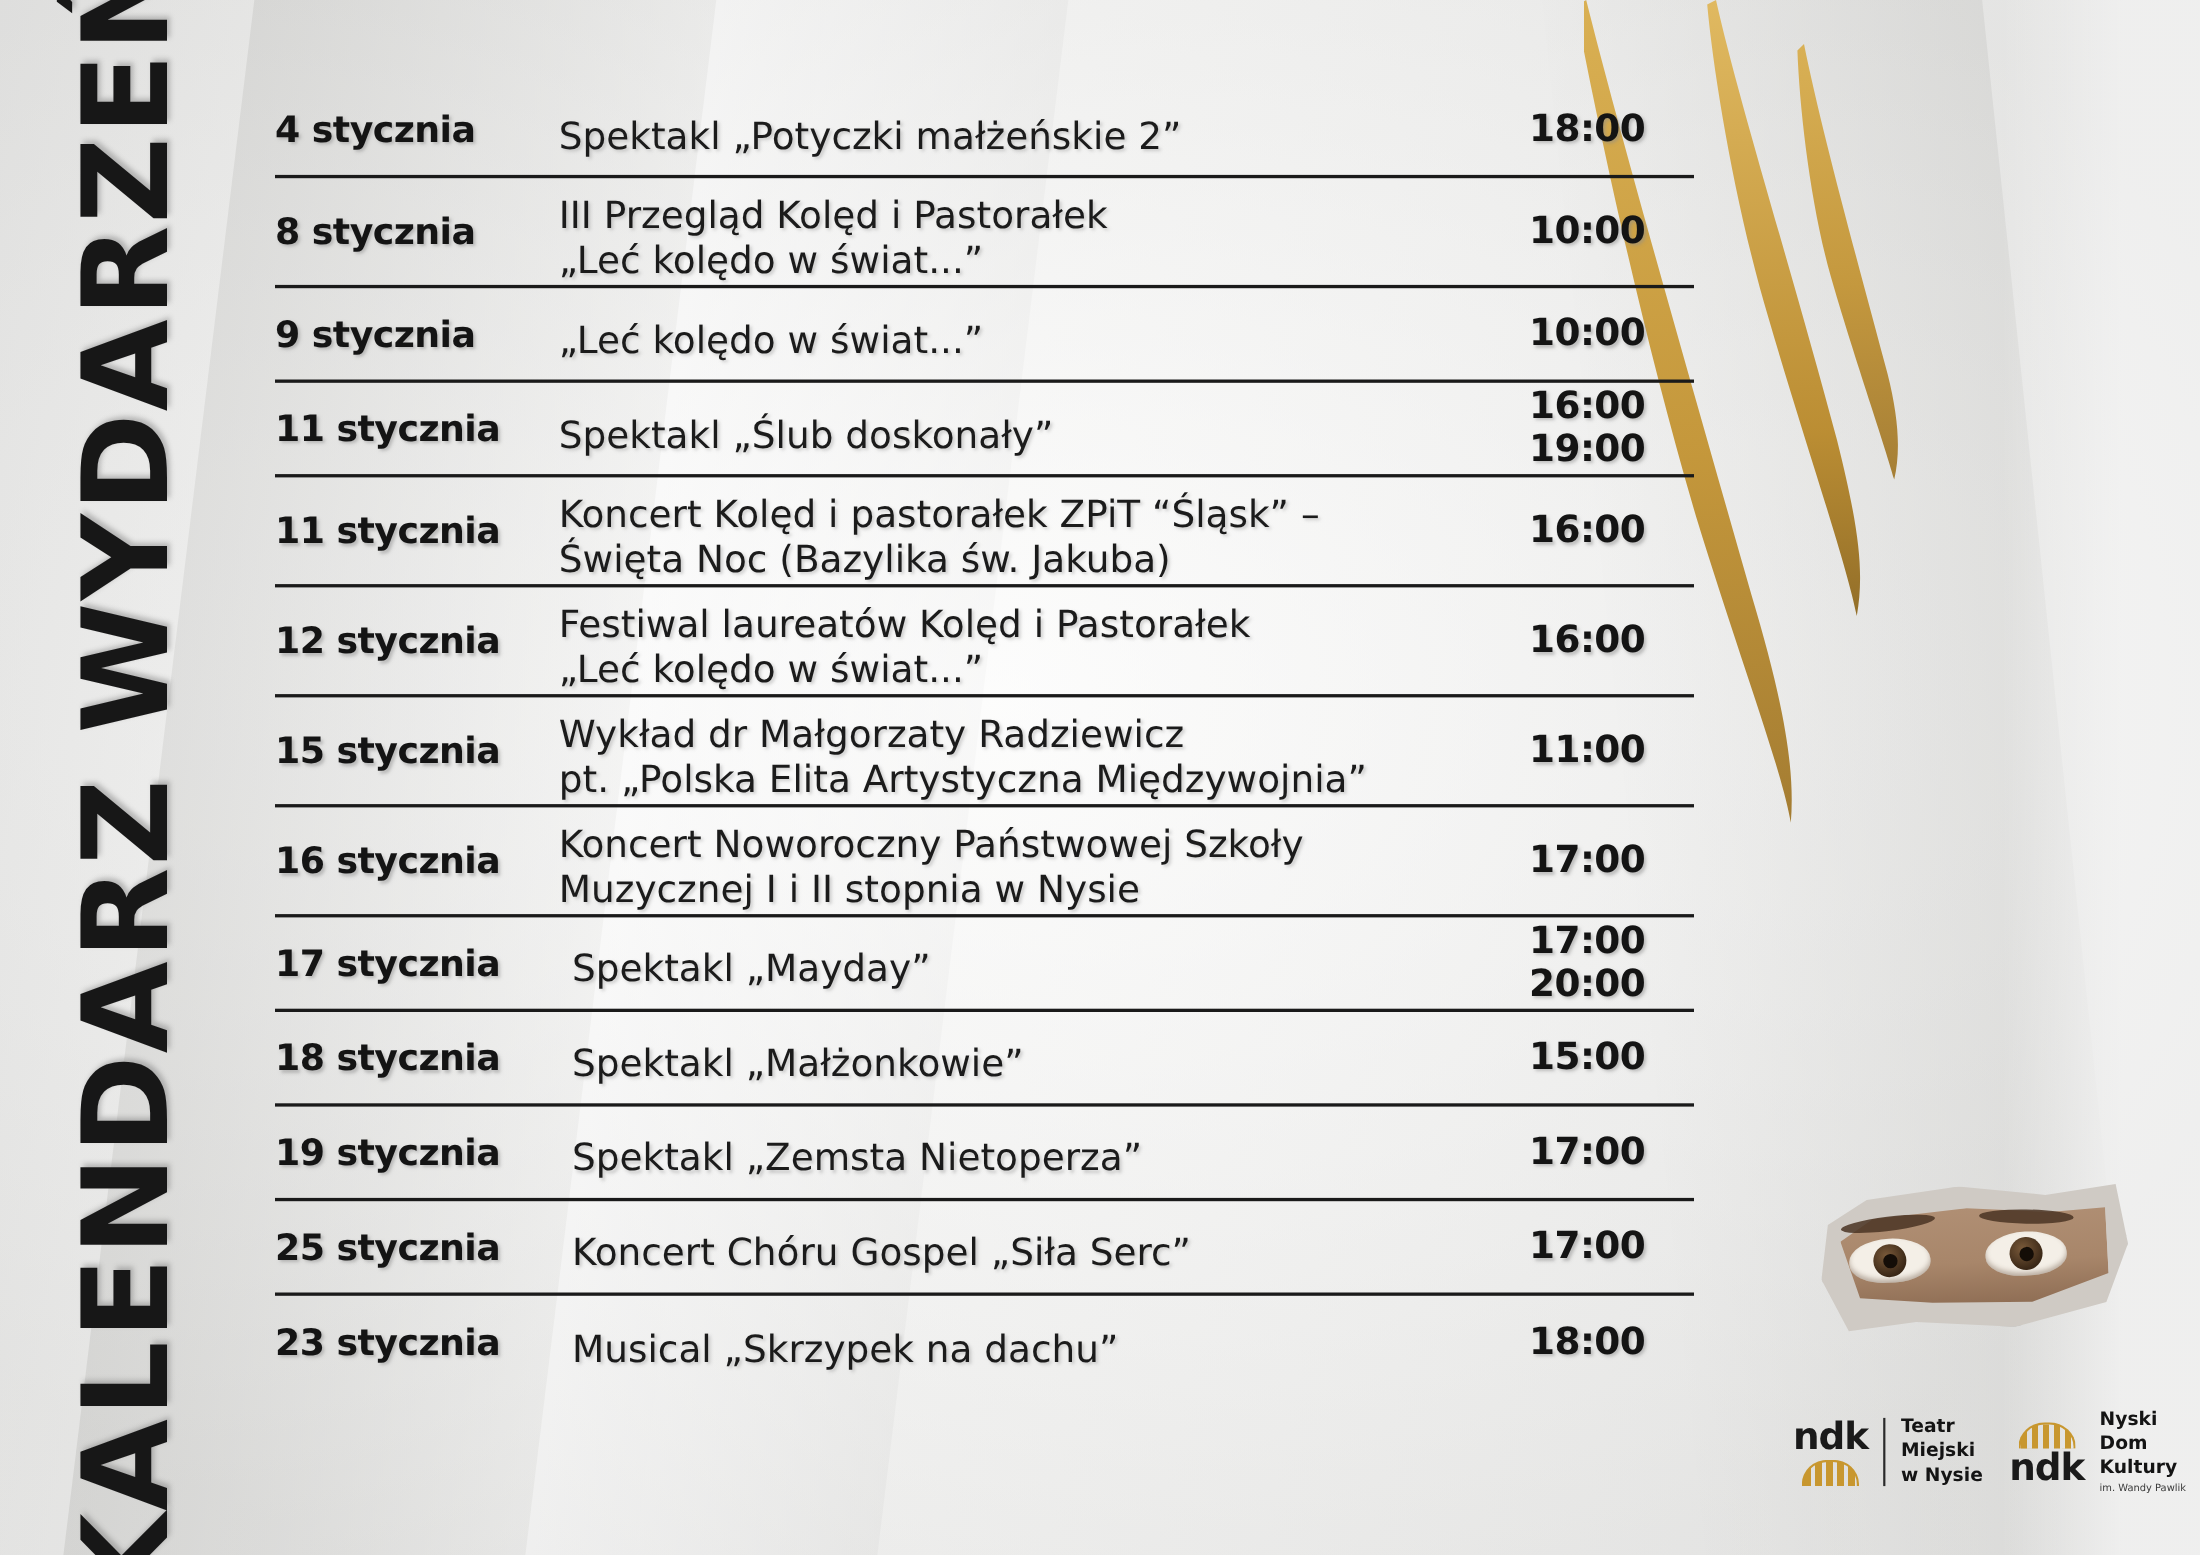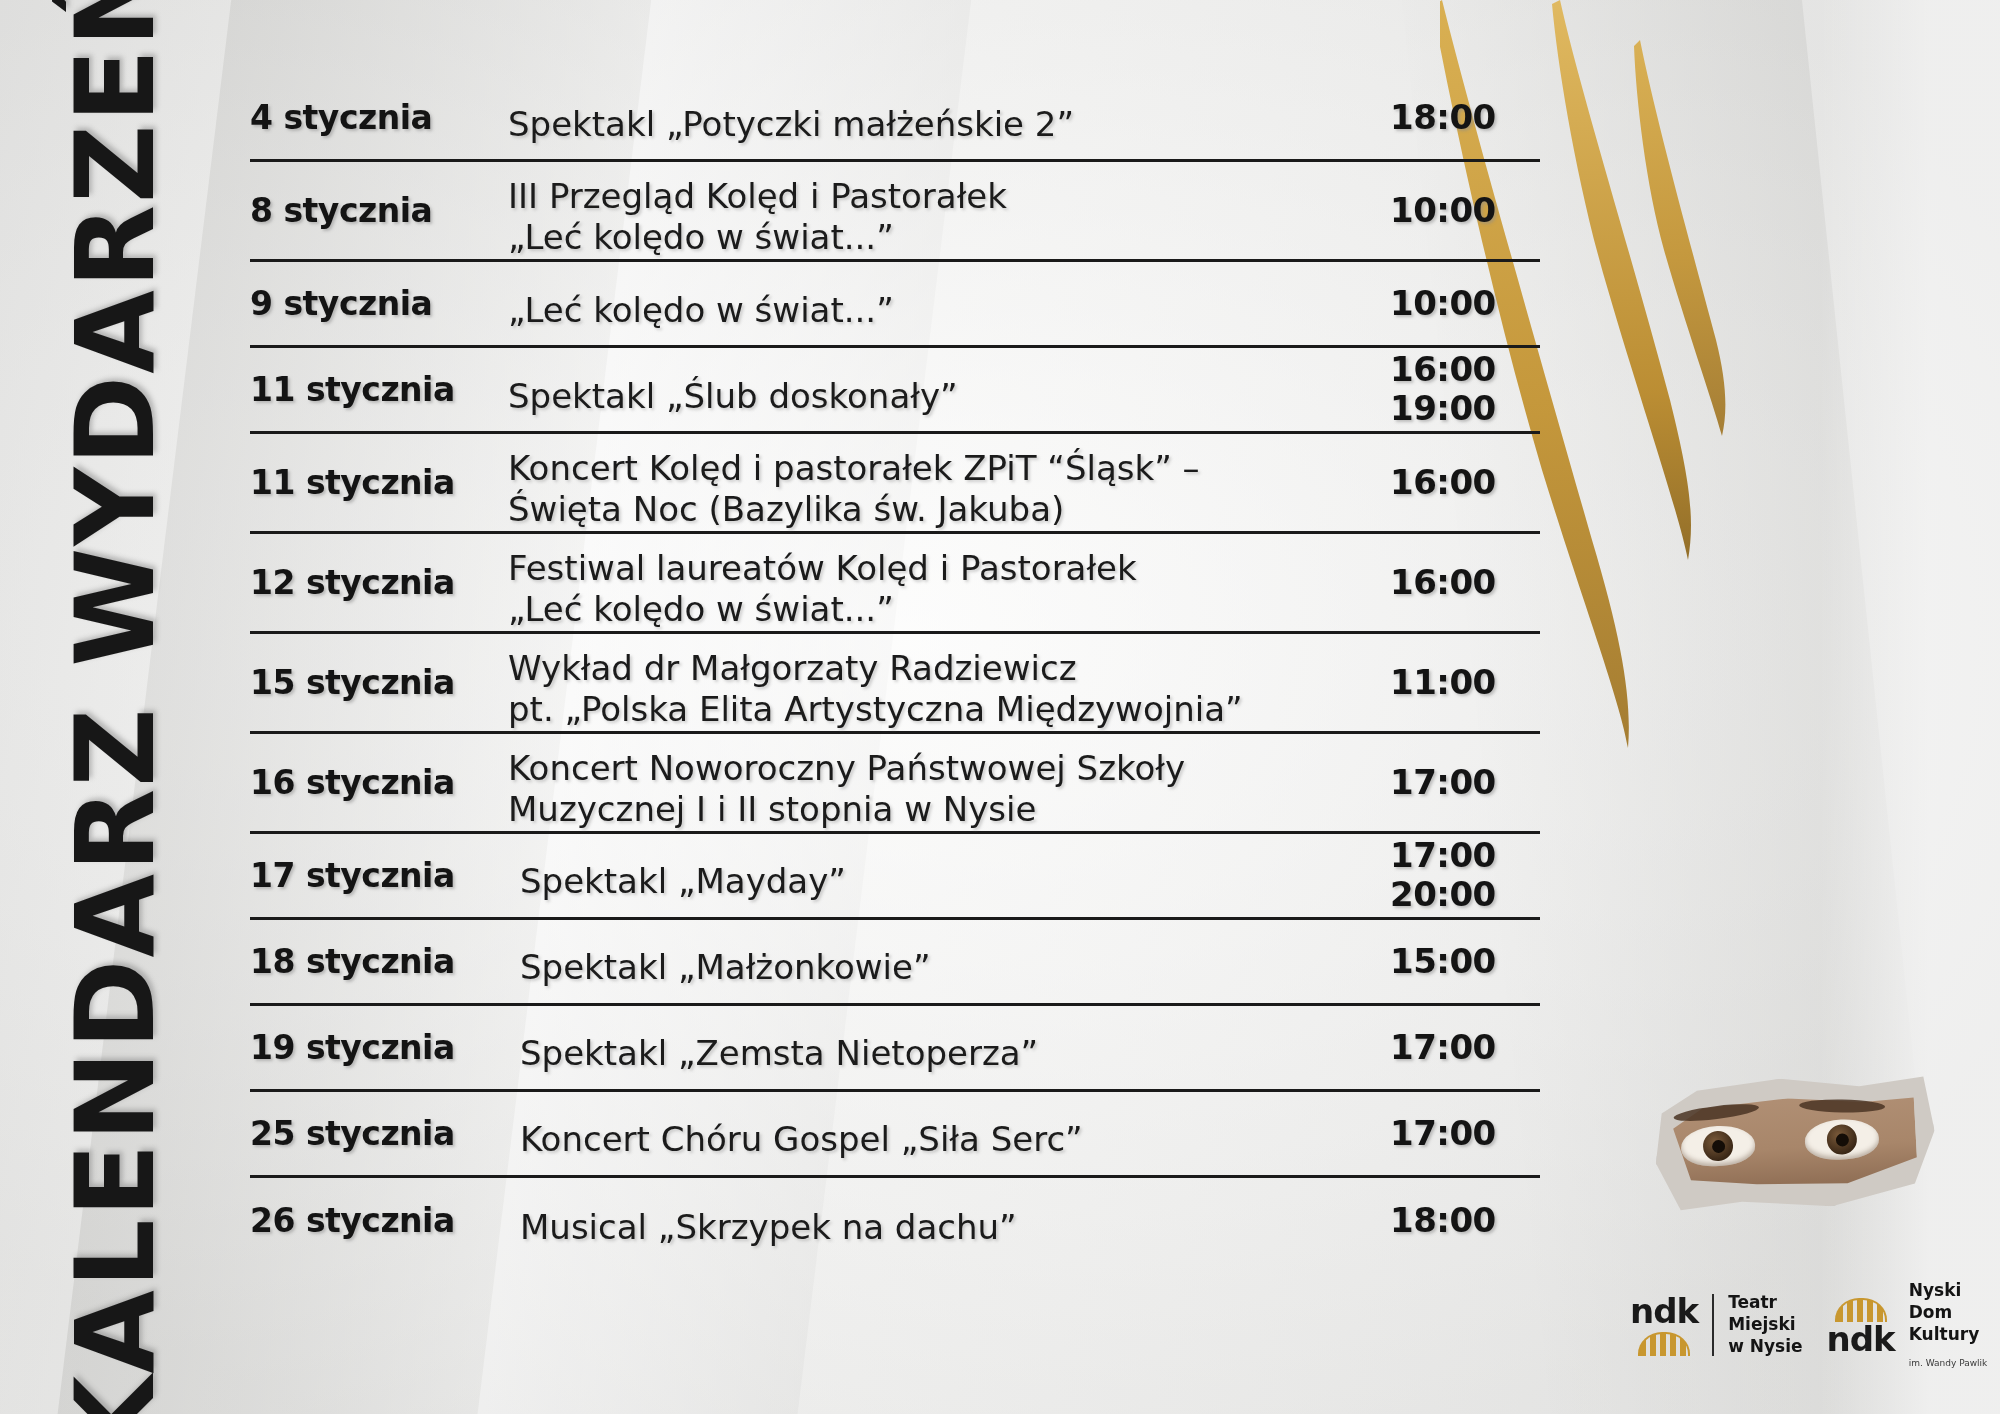--- a/index.html
+++ b/index.html
@@ -269,21 +269,21 @@
     font-weight: 700;
     font-size: 17px;
     line-height: 1.28;
     color: #141414;
   }
   .logo-sub {
     font-family: "DejaVu Sans", sans-serif;
     font-weight: 400;
     font-size: 9px;
     color: #3a3a3a;
-    margin-top: 13px;
+    margin-top: 3px;
   }
 </style>
 </head>
 <body>
 
 <div id="poster">
 
   <div class="bg-base"></div>
   <div class="bg-band-a"></div>
   <div class="bg-band-b"></div>
@@ -438,21 +438,21 @@
       <div class="cell-date">25 stycznia</div>
       <div class="cell-title">
         <span>Koncert Chóru Gospel „Siła Serc”</span>
       </div>
       <div class="cell-time">
         <span>17:00</span>
       </div>
     </div>
 
     <div class="row indent">
-      <div class="cell-date">26 stycznia</div>
+      <div class="cell-date">23 stycznia</div>
       <div class="cell-title">
         <span>Musical „Skrzypek na dachu”</span>
       </div>
       <div class="cell-time">
         <span>18:00</span>
       </div>
     </div>
 
   </div>
 

